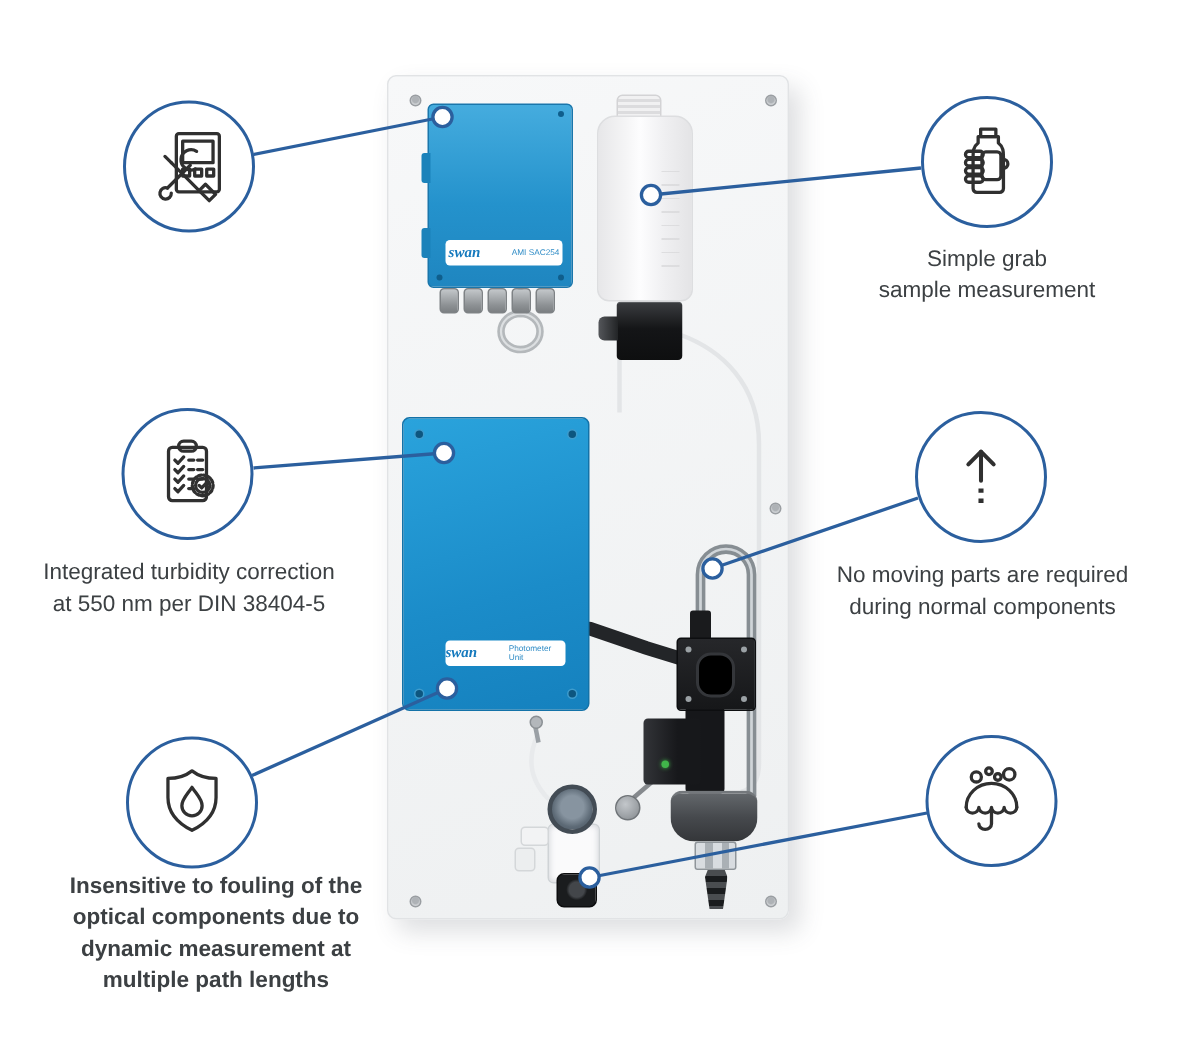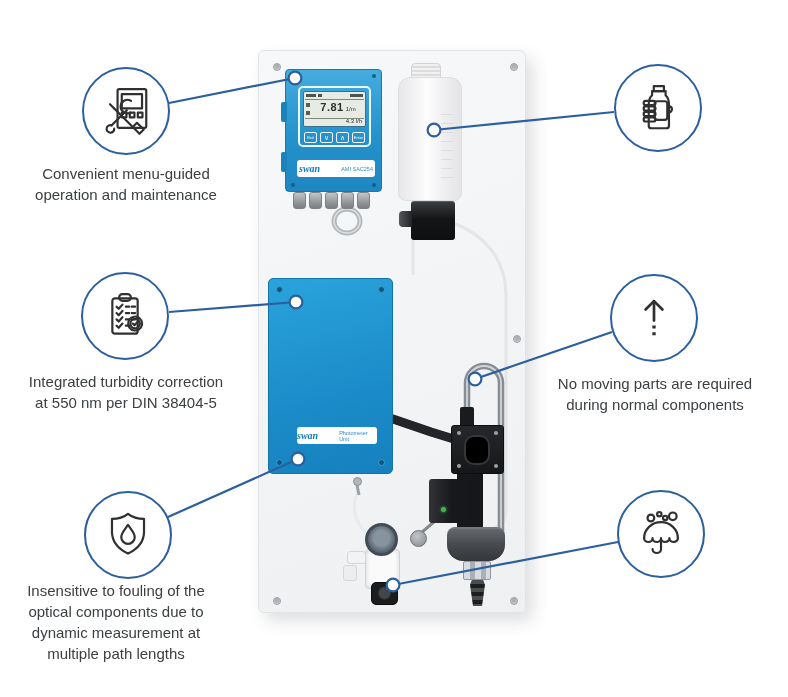--- a/index.html
+++ b/index.html
@@ -137,42 +137,20 @@
     <div class="pscrew" style="left:251px;top:546px;"></div>
 
     <div class="controller">
       <div class="cscrew" style="left:5px;top:4px;"></div>
       <div class="cscrew" style="right:5px;top:4px;"></div>
       <div class="cscrew" style="left:5px;bottom:4px;"></div>
       <div class="cscrew" style="right:5px;bottom:4px;"></div>
       <div class="ctab" style="top:32px;"></div>
       <div class="ctab" style="top:82px;"></div>
 
-      <div class="bezel">
-        <div class="lcd">
-          <div class="sm1"></div>
-          <div class="sm2"></div>
-          <div class="sm3"></div>
-          <div class="hline1"></div>
-          <div class="g1"></div>
-          <div class="g2"></div>
-          <div class="main">
-            <span class="val">7.81</span>
-            <span class="unit">1/m</span>
-          </div>
-          <div class="hline2"></div>
-          <div class="flow">4.3 l/h</div>
-        </div>
-        <div class="btnrow">
-          <div class="kbtn txt">Exit</div>
-          <div class="kbtn">∨</div>
-          <div class="kbtn">∧</div>
-          <div class="kbtn txt">Enter</div>
-        </div>
-      </div>
 
       <div class="brandplate">
         <span class="swan">swan</span>
         <span class="modeltxt">AMI SAC254</span>
       </div>
     </div>
 
     <div class="gland" style="left:34px;"></div>
     <div class="gland" style="left:50px;"></div>
     <div class="gland" style="left:66px;"></div>
@@ -247,35 +225,35 @@
       <rect x="36.5" y="34" width="5.5" height="5.5"></rect>
       <rect x="46" y="34" width="5.5" height="5.5"></rect>
       <path d="M38,20 a8,8 0 1 0 -1,14"></path>
       <path d="M33,31 L15,49"></path>
       <path d="M15,49 a4.5,4.5 0 1 0 3,4"></path>
       <path d="M13,24 l5,5"></path>
       <path d="M18,29 L40,51"></path>
       <path d="M40,51 l5,-5 l8,8 l-5,5 z"></path>
     </svg>
   </div>
-  <div class="callout-text" style="left:126px;top:163px;">Convenient menu-guided
-operation and maintenance</div>
 
   <div class="icon-circle" style="left:614px;top:64px;">
     <svg width="54" height="54" viewBox="0 0 64 64">
       <rect x="27" y="6" width="12" height="6"></rect>
       <path d="M25,12 h16 v5 c4,3 4,7 4,11 v25 a3,3 0 0 1 -3,3 h-18 a3,3 0 0 1 -3,-3 v-25 c0,-4 0,-8 4,-11 z"></path>
       <rect x="28" y="24" width="15" height="22" rx="3"></rect>
       <rect x="15" y="23.5" width="14" height="5" rx="2.5"></rect>
       <rect x="15" y="30" width="14" height="5" rx="2.5"></rect>
       <rect x="15" y="36.5" width="14" height="5" rx="2.5"></rect>
       <rect x="15" y="43" width="14" height="5" rx="2.5"></rect>
       <path d="M45,30 a3.5,3.5 0 0 1 0,7"></path>
     </svg>
   </div>
+  <div class="callout-text" style="left:658px;top:162px;">Simple grab
+sample measurement</div>
 
   <div class="icon-circle" style="left:81px;top:272px;">
     <svg width="54" height="54" viewBox="0 0 64 64">
       <rect x="17" y="11" width="30" height="42" rx="3"></rect>
       <rect x="25" y="6" width="14" height="8" rx="4"></rect>
       <path d="M22,21 l2.5,2.5 l4.5,-5"></path>
         <path d="M33,21 h4 M40,21 h4"></path>
       <path d="M22,28.5 l2.5,2.5 l4.5,-5"></path>
         <path d="M33,28.5 h4 M40,28.5 h4"></path>
       <path d="M22,36 l2.5,2.5 l4.5,-5"></path>
@@ -299,21 +277,21 @@
   </div>
   <div class="callout-text" style="left:655px;top:373px;">No moving parts are required
 during normal components</div>
 
   <div class="icon-circle" style="left:84px;top:491px;">
     <svg width="54" height="54" viewBox="0 0 64 64">
       <path d="M32,7 c-5,4 -13,6 -19,6 v15 c0,13 9,21 19,26 c10,-5 19,-13 19,-26 v-15 c-6,0 -14,-2 -19,-6 z"></path>
       <path d="M32,20 c4,6 8,9.5 8,14.5 a8,8 0 1 1 -16,0 c0,-5 4,-8.5 8,-14.5 z"></path>
     </svg>
   </div>
-  <div class="callout-text" style="left:116px;top:580px;">Insensitive to fouling of the
+  <div class="callout-text" style="left:144px;top:580px;font-weight:bold;">Insensitive to fouling of the
 optical components due to
 dynamic measurement at
 multiple path lengths</div>
 
   <div class="icon-circle" style="left:617px;top:490px;">
     <svg width="54" height="54" viewBox="0 0 64 64">
       <circle cx="20" cy="13" r="4"></circle>
       <circle cx="30" cy="8.5" r="2.6"></circle>
       <circle cx="37" cy="13" r="2.6"></circle>
       <circle cx="46" cy="11" r="4.5"></circle>

